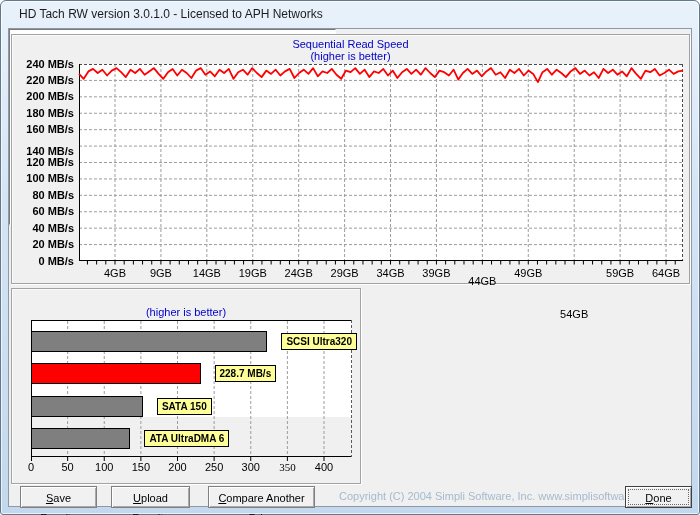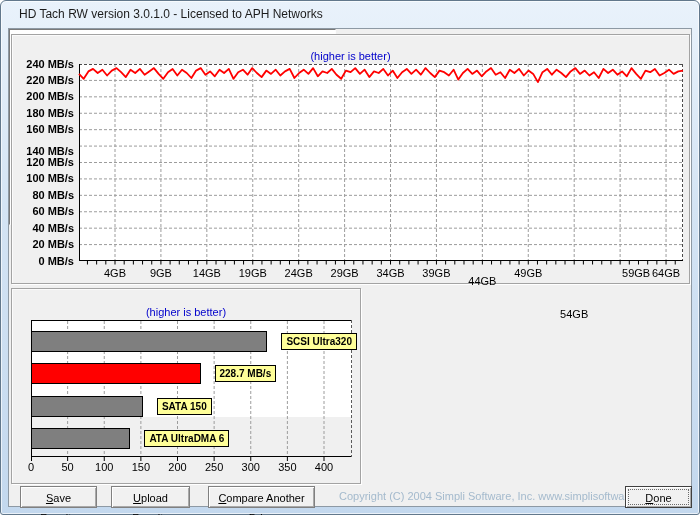--- a/index.html
+++ b/index.html
@@ -54,20 +54,21 @@
 <body>
 
 <div class="window">
   <div class="titlebar">
     <span class="titlebar-text">HD Tach RW version 3.0.1.0 - Licensed to APH Networks</span>
   </div>
 
   <div class="client">
 
     <div class="panel" id="panel-seq">
+      <div class="chart-title t1">Sequential Read Speed</div>
       <div class="chart-title t2">(higher is better)</div>
       <div id="seq-ylabels">
           <span style="top: -5.5px;">240 MB/s</span>
           <span style="top: 10.9167px;">220 MB/s</span>
           <span style="top: 27.3333px;">200 MB/s</span>
           <span style="top: 43.75px;">180 MB/s</span>
           <span style="top: 60.1667px;">160 MB/s</span>
           <span style="top: 82px;">140 MB/s</span>
           <span style="top: 93px;">120 MB/s</span>
           <span style="top: 109.417px;">100 MB/s</span>
@@ -180,21 +181,21 @@
           <span style="left: 81.92px; top: 0px;">9GB</span>
           <span style="left: 127.84px; top: 0px;">14GB</span>
           <span style="left: 173.76px; top: 0px; text-align: center;">19GB</span>
           <span style="left: 219.68px; top: 0px;">24GB</span>
           <span style="left: 265.6px; top: 0px;">29GB</span>
           <span style="left: 311.52px; top: 0px;">34GB</span>
           <span style="left: 357.44px; top: 0px;">39GB</span>
           <span style="left: 403.36px; top: 8px;">44GB</span>
           <span style="left: 449.28px; top: 0px;">49GB</span>
           <span style="left: 495.2px; top: 0px; margin-top: 41px;">54GB</span>
-          <span style="left: 541.12px; top: 0px; margin-left: 16px;">59GB</span>
+          <span style="left: 541.12px; top: 0px;">59GB</span>
           <span style="left: 587.04px; top: 0px;">64GB</span>
         </div>
     </div>
 
     <div class="panel" id="panel-burst">
       <div class="chart-title bt1">Burst Speed</div>
       <div class="chart-title bt2">(higher is better)</div>
       <div id="burst-plot">
           <svg width="321" height="142">
             <line x1="0.5" y1="137" x2="0.5" y2="141" stroke="#000" stroke-width="1"></line>
@@ -229,21 +230,21 @@
           <div class="bar-label" style="background: rgb(255, 255, 153); top: 110px; left: 113.4px;">ATA UltraDMA 6</div>
         </div>
       <div id="burst-xlabels">
           <span style="left: 0px; top: 0px;">0</span>
           <span style="left: 36.625px; top: 0px;">50</span>
           <span style="left: 73.25px; top: 0px;">100</span>
           <span style="left: 109.875px; top: 0px;">150</span>
           <span style="left: 146.5px; top: 0px;">200</span>
           <span style="left: 183.125px; top: 0px;">250</span>
           <span style="left: 219.75px; top: 0px;">300</span>
-          <span style="left: 256.375px; top: 0px;">350</span>
+          <span style="left: 256.375px; top: 0px; font-family: Liberation Serif, serif;">350</span>
           <span style="left: 293px; top: 0px;">400</span>
         </div>
     </div>
 
     <div id="panel-info">
       <div class="info-title">Kingston DT HyperX 3.0 PMAP</div>
       <div class="info-stat">Tested on 2011-12-29 at 10:45</div>
       <div class="info-stat">Random access: 0.5ms</div>
       <div class="info-stat">CPU utilization: 6% (+/- 2%)</div>
       <div class="info-stat">Average read: 231.1 MB/s</div>

